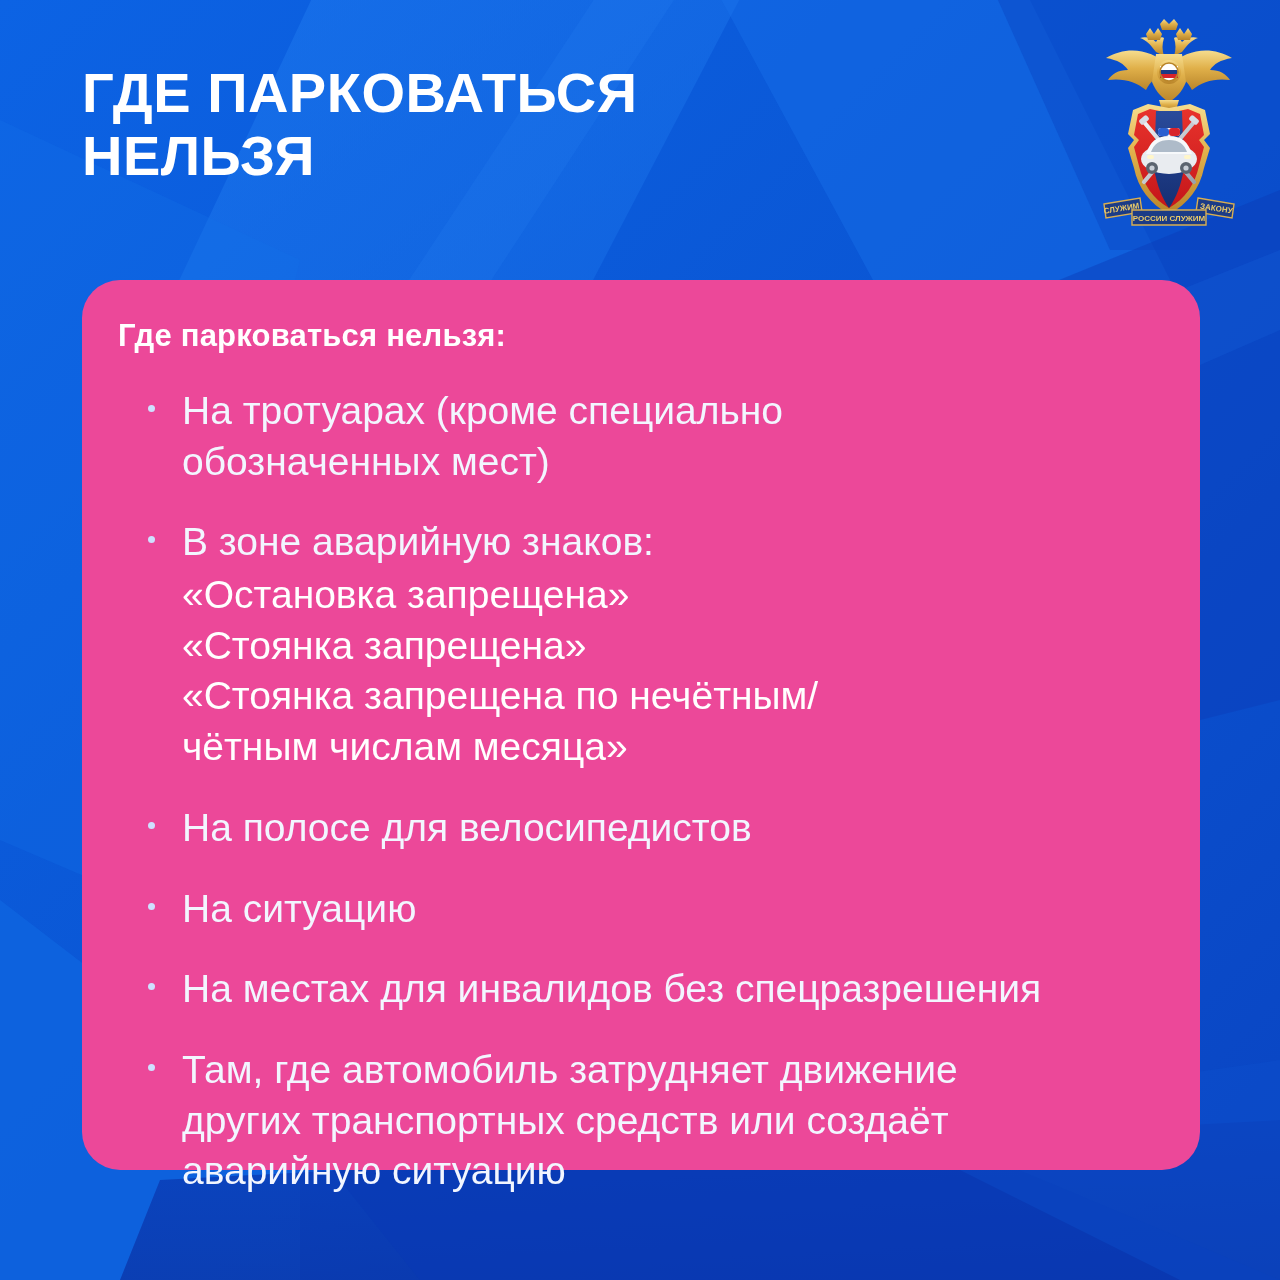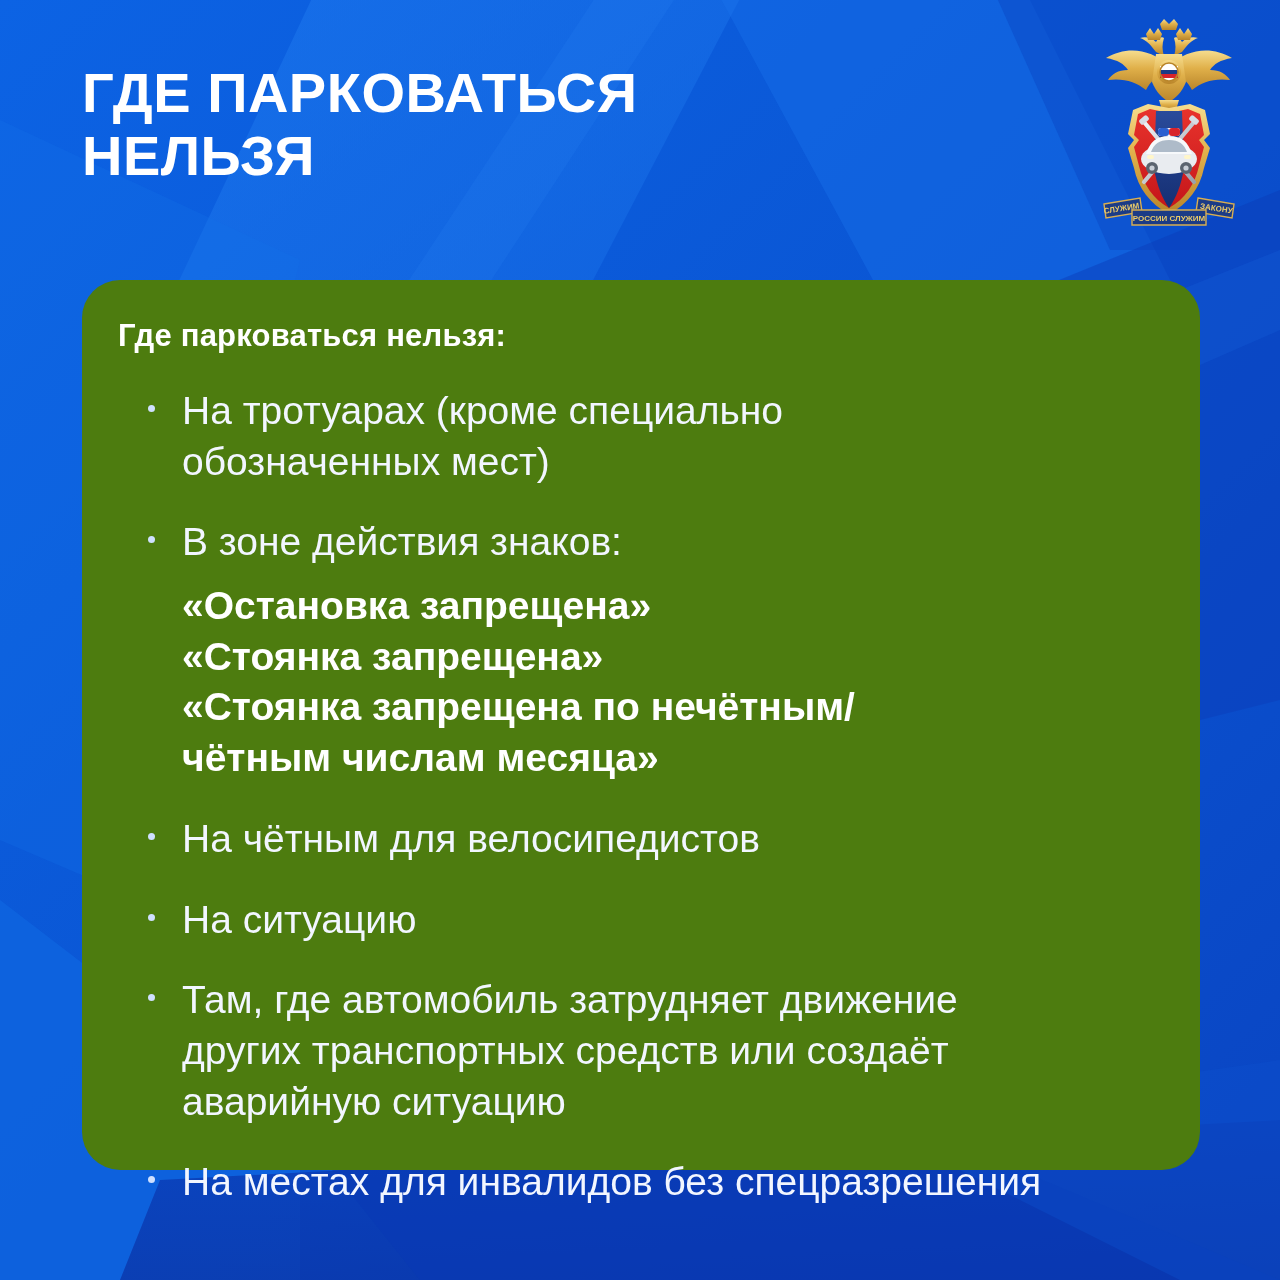--- a/index.html
+++ b/index.html
@@ -57,21 +57,21 @@
   }
   #emblem svg { display: block; width: 100%; height: 100%; }
 
   
   #card {
     position: absolute;
     left: 82px;
     top: 280px;
     width: 1118px;
     height: 890px;
-    background: #4d7c0f;
+    background: #ec4899;
     border-radius: 38px 38px 38px 38px;
   }
 
   #card-heading {
     position: absolute;
     left: 36px;
     top: 38px;
     color: #ffffff;
     font-size: 31px;
     font-weight: 700;
@@ -103,23 +103,23 @@
     top: 19px;
     width: 7px;
     height: 7px;
     border-radius: 50%;
     background: #cfe0ff;
   }
   .bullet-text { display: block; white-space: pre-line; }
   .bullet-sub {
     display: block;
     white-space: pre-line;
-    font-weight: 700;
+    font-weight: 400;
     color: #ffffff;
-    margin-top: 13px;
+    margin-top: 2px;
     line-height: 1.30;
   }
 </style>
 </head>
 <body>
 
 <div id="stage">
 
   <svg id="bg" viewBox="0 0 1280 1280" preserveAspectRatio="none" aria-hidden="true">
     <defs>
@@ -253,40 +253,40 @@
     <div id="card-heading">Где парковаться нельзя:</div>
 
     <ul id="bullet-list">
       <li class="bullet-item">
         <span class="bullet-dot"></span>
         <span class="bullet-text">На тротуарах (кроме специально
 обозначенных мест)</span>
       </li>
       <li class="bullet-item">
         <span class="bullet-dot"></span>
-        <span class="bullet-text"> В зоне действия знаков:</span>
+        <span class="bullet-text"> В зоне аварийную знаков:</span>
         <span class="bullet-sub">«Остановка запрещена»
 «Стоянка запрещена»
 «Стоянка запрещена по нечётным/
 чётным числам месяца»</span>
       </li>
       <li class="bullet-item">
         <span class="bullet-dot"></span>
-        <span class="bullet-text">На чётным для велосипедистов</span>
+        <span class="bullet-text">На полосе для велосипедистов</span>
       </li>
       <li class="bullet-item">
         <span class="bullet-dot"></span>
         <span class="bullet-text">На ситуацию</span>
+      </li>
+      <li class="bullet-item">
+        <span class="bullet-dot"></span>
+        <span class="bullet-text">На местах для инвалидов без спецразрешения</span>
       </li>
       <li class="bullet-item">
         <span class="bullet-dot"></span>
         <span class="bullet-text">Там, где автомобиль затрудняет движение
 других транспортных средств или создаёт
 аварийную ситуацию</span>
       </li>
-      <li class="bullet-item">
-        <span class="bullet-dot"></span>
-        <span class="bullet-text">На местах для инвалидов без спецразрешения</span>
-      </li>
     </ul>
   </div>
 
 </div>
 
 </body></html>

